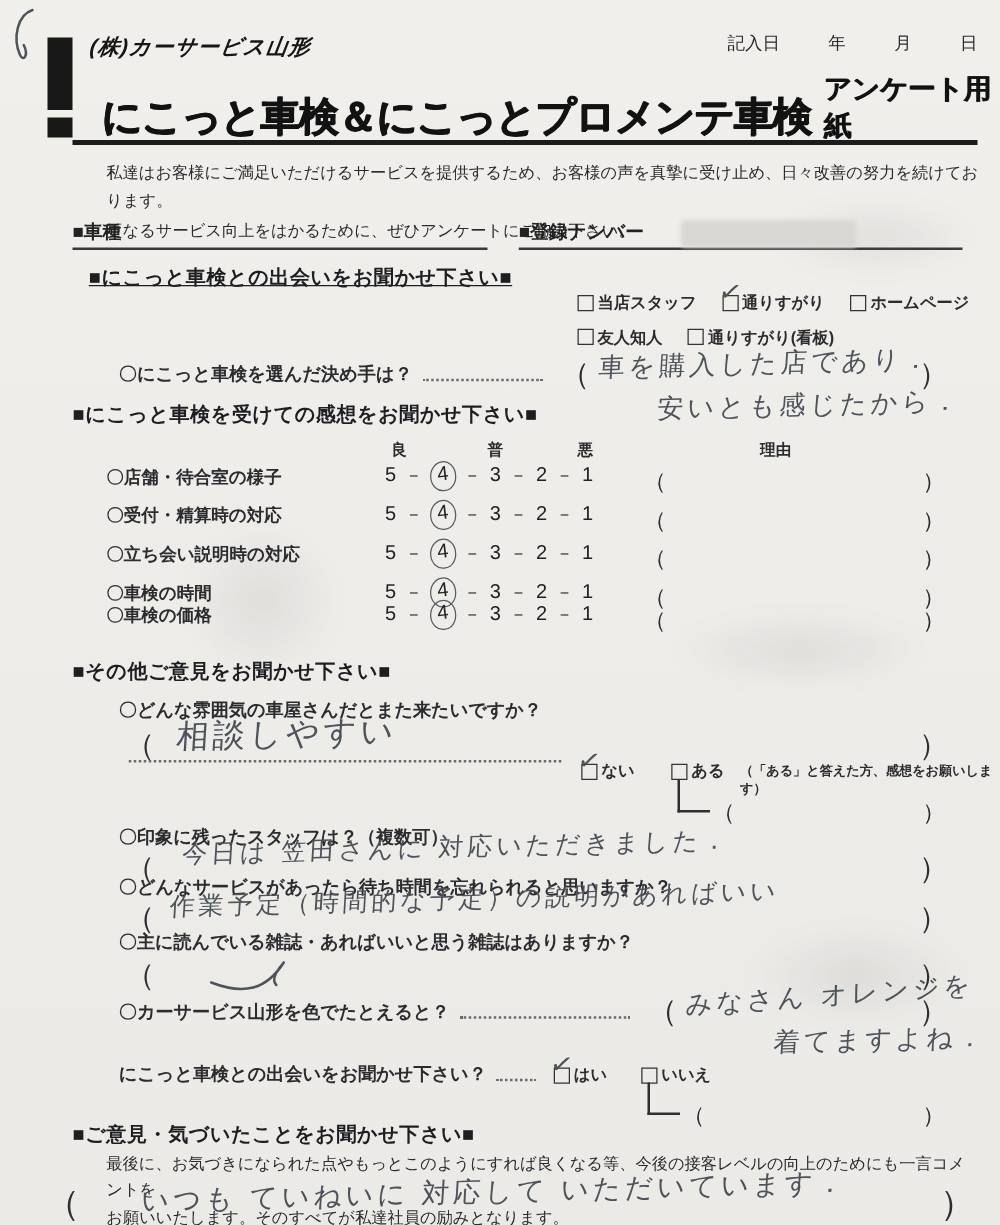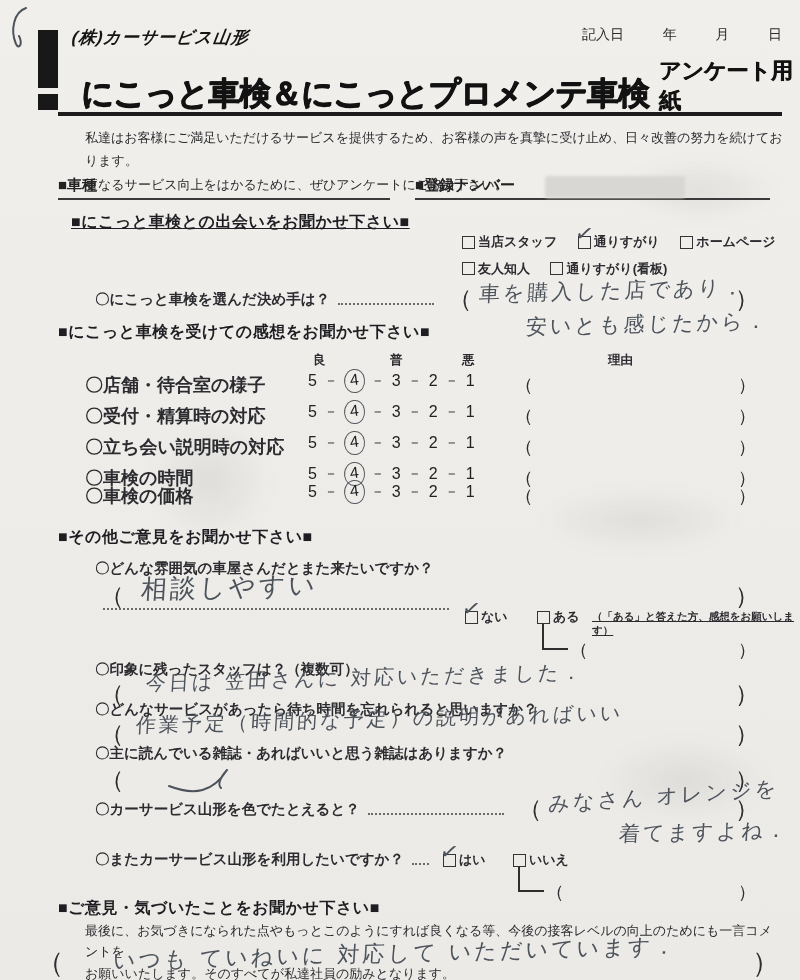--- a/index.html
+++ b/index.html
@@ -30,21 +30,21 @@
   .q-label { font-size:14.5px; font-weight:bold; color:#2c2c30; white-space:nowrap; }
   .row-flex { display:flex; align-items:flex-end; }
   .dots { flex:1; border-bottom:2px dotted #6a6a6a; margin:0 6px 4px 8px; height:1px; }
 
   .option { display:inline-flex; align-items:center; font-size:13px; font-weight:bold; color:#2c2c30; margin-right:16px; white-space:nowrap; }
   .checkbox { display:inline-block; width:11px; height:11px; border:1.7px solid #333; margin-right:3px; position:relative; background:transparent; }
   .tick { position:absolute; left:-4px; top:-16px; font-size:22px; color:#4d535a; font-weight:bold; transform:rotate(10deg); }
   .note { font-size:10.5px; font-weight:bold; color:#2c2c30; }
 
   .rate-row { left:0; width:800px; height:30px; }
-  .rate-label { position:absolute; left:85px; top:2px; font-size:18px; font-weight:bold; color:#2c2c30; white-space:nowrap; }
+  .rate-label { position:absolute; left:85px; top:2px; font-size:14px; font-weight:bold; color:#2c2c30; white-space:nowrap; }
   .scale { position:absolute; left:308px; top:0; display:flex; align-items:center; }
   .num { font-size:16px; color:#222; }
   .dash { font-size:14px; color:#222; margin:0 7px; }
   .circled { border:1.7px solid #565b61; border-radius:55% 48% 52% 50%; padding:1px 5px 3px; transform:rotate(-7deg); margin:-2px -1px; }
   .colhead { font-size:12.5px; font-weight:bold; color:#2c2c30; }
 
   .paren { font-size:18px; color:#2e2e32; }
   .paren-big { font-size:24px; color:#2e2e32; }
 
   .hand { font-family:"DejaVu Sans",sans-serif; color:#4d535b; white-space:nowrap; transform:skewX(-5deg) rotate(-1.5deg); transform-origin:left bottom; letter-spacing:3px; }
@@ -237,21 +237,21 @@
   <span class="abs option" style="left:465px; top:608px;">
       <span class="checkbox">
         <span class="tick">✓</span>
       </span>
       <span>ない</span>
     </span>
   <span class="abs option" style="left:537px; top:608px;">
       <span class="checkbox"></span>
       <span>ある</span>
     </span>
-  <span class="abs note" style="left:592px; top:610px;text-decoration:underline;">（「ある」と答えた方、感想をお願いします）</span>
+  <span class="abs note" style="left:592px; top:610px;">（「ある」と答えた方、感想をお願いします）</span>
   <div class="abs connector" style="left:542px; top:624px; width:24px; height:24px;"></div>
   <span class="abs paren" style="left:570px; top:638px;">（</span>
   <span class="abs paren" style="left:738px; top:638px;">）</span>
 
   <div class="abs q-label" style="left:95px; top:660px;">〇印象に残ったスタッフは？（複数可）</div>
   <span class="abs paren-big" style="left:100px; top:678px;">（</span>
   <div class="abs hand" style="left:145px; top:670px; font-size:20px;">今日は 笠田さんに 対応いただきました．</div>
   <span class="abs paren-big" style="left:735px; top:678px;">）</span>
 
   <div class="abs q-label" style="left:95px; top:700px;">〇どんなサービスがあったら待ち時間を忘れられると思いますか？</div>
@@ -269,21 +269,21 @@
   <div class="abs row-flex" style="left:95px; top:800px; width:415px;">
     <span class="q-label">〇カーサービス山形を色でたとえると？</span>
     <span class="dots"></span>
   </div>
   <span class="abs paren-big" style="left:518px; top:793px;">（</span>
   <div class="abs hand" style="left:548px; top:790px; font-size:21px; transform:skewX(-5deg) rotate(-4deg);">みなさん オレンジを</div>
   <span class="abs paren-big" style="left:735px; top:793px;">）</span>
   <div class="abs hand" style="left:618px; top:820px; font-size:21px;">着てますよね．</div>
 
   <div class="abs row-flex" style="left:95px; top:850px; width:340px;">
-    <span class="q-label">〇またカーサービス山形を利用したいですか？</span>
+    <span class="q-label">にこっと車検との出会いをお聞かせ下さい？</span>
     <span class="dots"></span>
   </div>
   <span class="abs option" style="left:443px; top:851px;">
       <span class="checkbox">
         <span class="tick">✓</span>
       </span>
       <span>はい</span>
     </span>
   <span class="abs option" style="left:513px; top:851px;">
       <span class="checkbox"></span>

